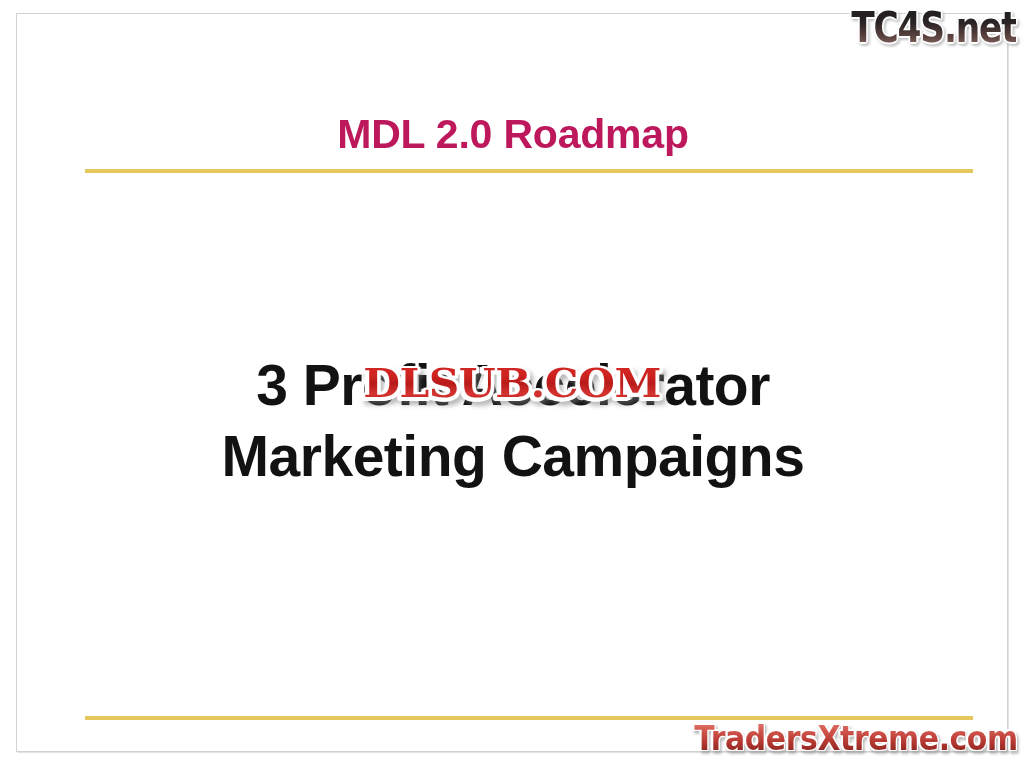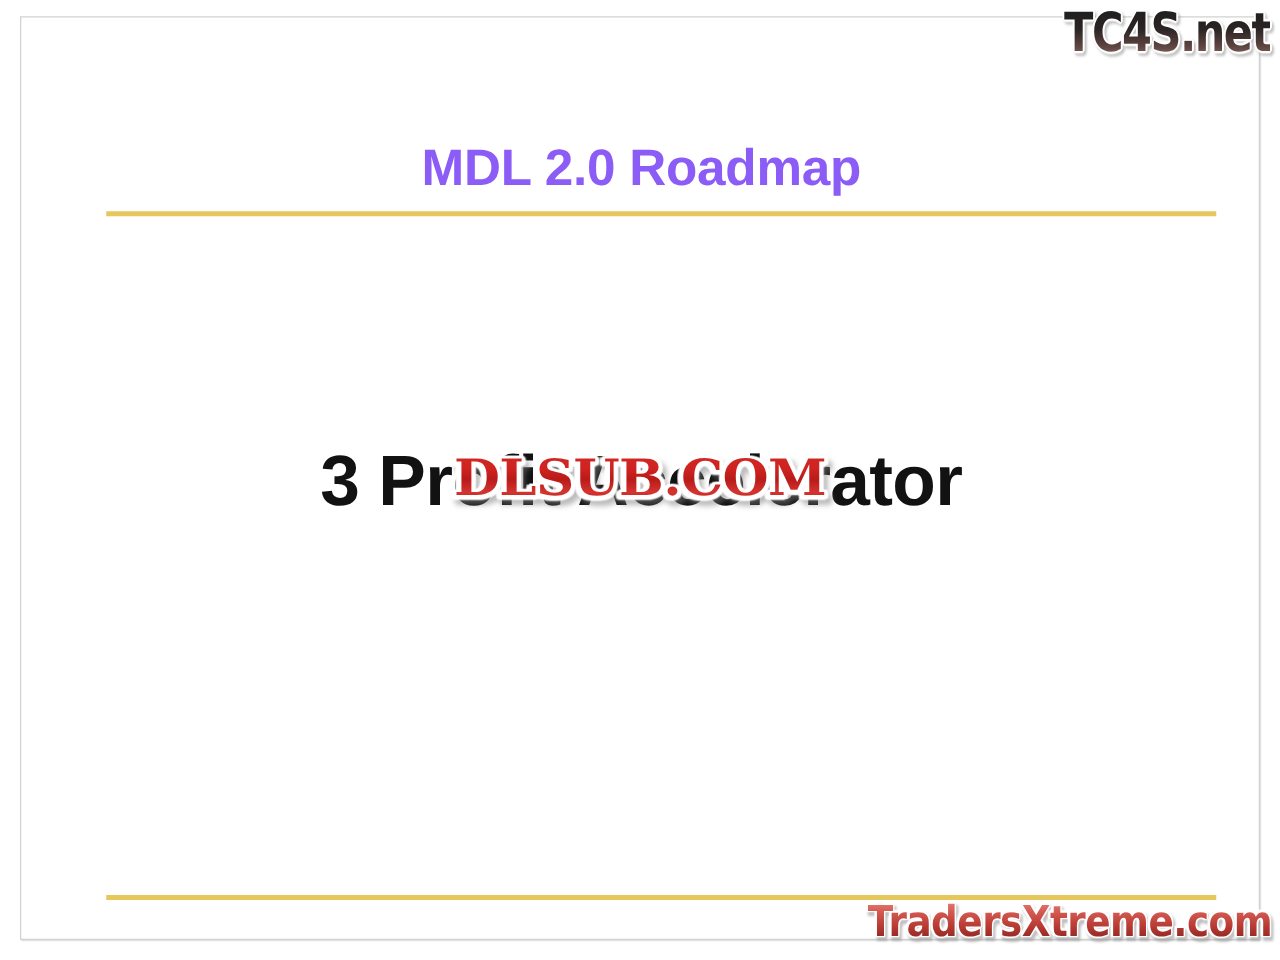--- a/index.html
+++ b/index.html
@@ -37,21 +37,21 @@
 
   
   .slide-title {
     position: absolute;
     left: 52px;
     top: 70px;
     width: 888px;
     text-align: center;
     font-size: 41px;
     font-weight: bold;
-    color: #8b5cf6;
+    color: #be185d;
     letter-spacing: -0.2px;
     line-height: 1.15;
     white-space: nowrap;
   }
 
   
   .rule {
     position: absolute;
     left: 68px;
     width: 888px;
@@ -153,20 +153,21 @@
 <div id="screen">
 
   <div class="slide">
 
     <h1 class="slide-title">MDL 2.0 Roadmap</h1>
 
     <div class="rule rule-top"></div>
 
     <div class="body-block">
       <span class="body-line">3 Profit Accelerator</span>
+      <span class="body-line">Marketing Campaigns</span>
     </div>
 
     <div class="rule rule-bottom"></div>
 
   </div>
 
   <div class="wm wm-tc4s">TC4S.net</div>
 
   <div class="wm wm-dlsub">DLSUB.COM</div>
 

